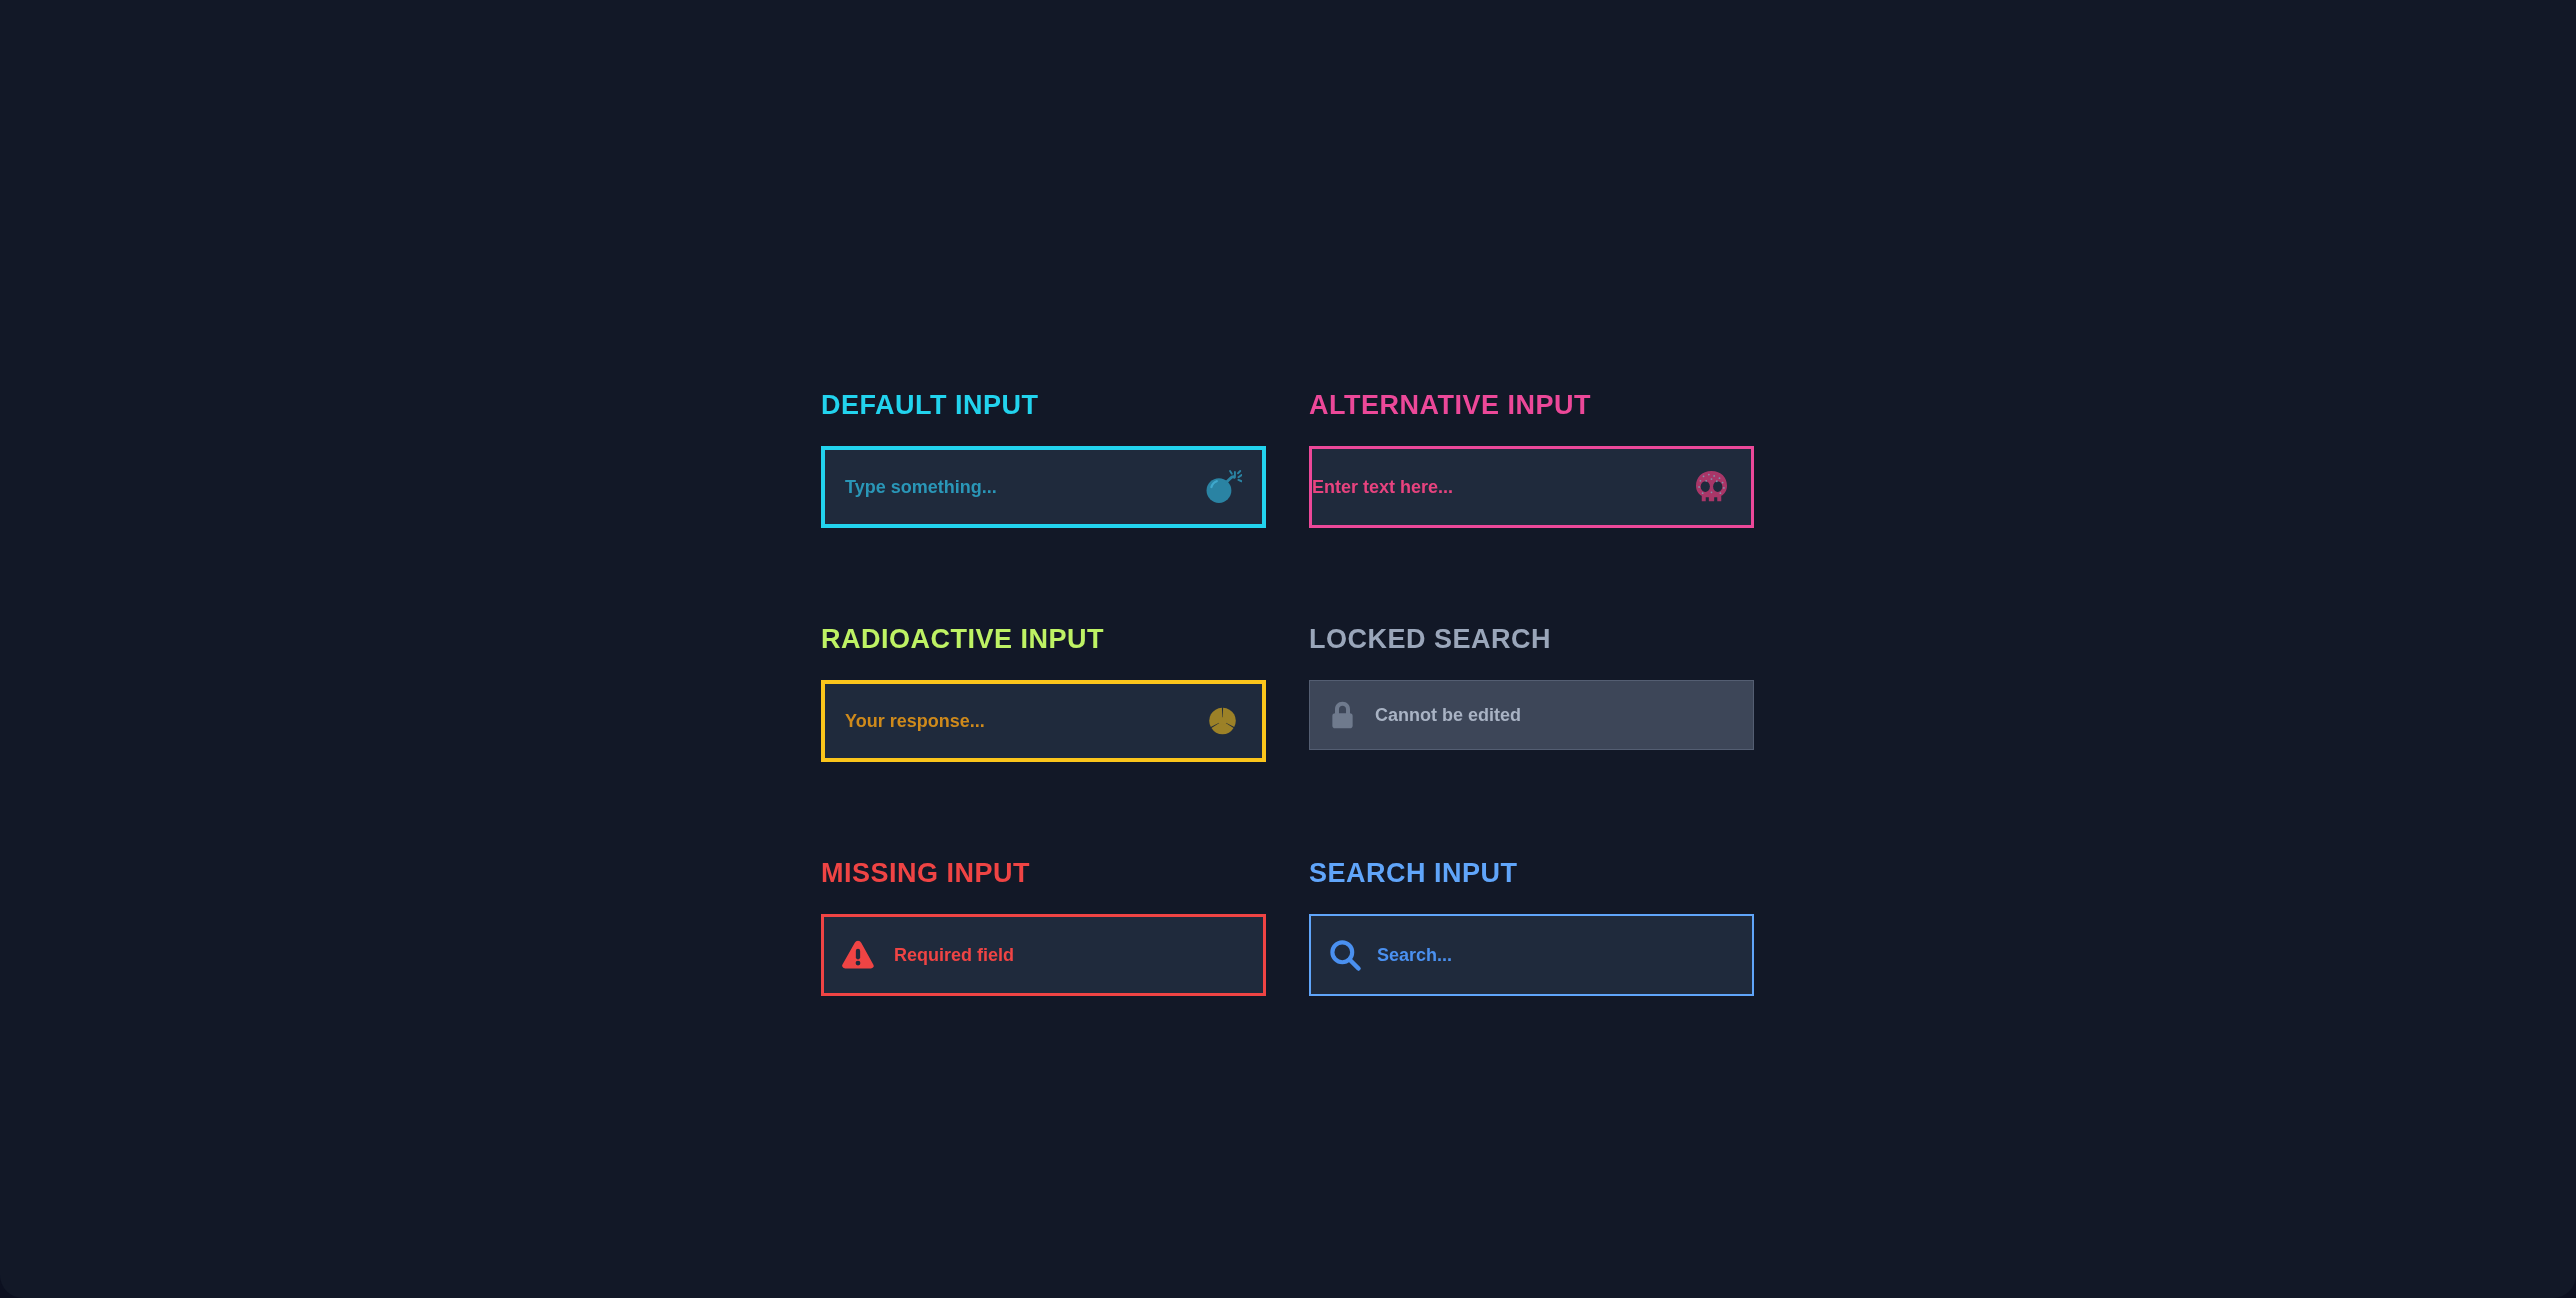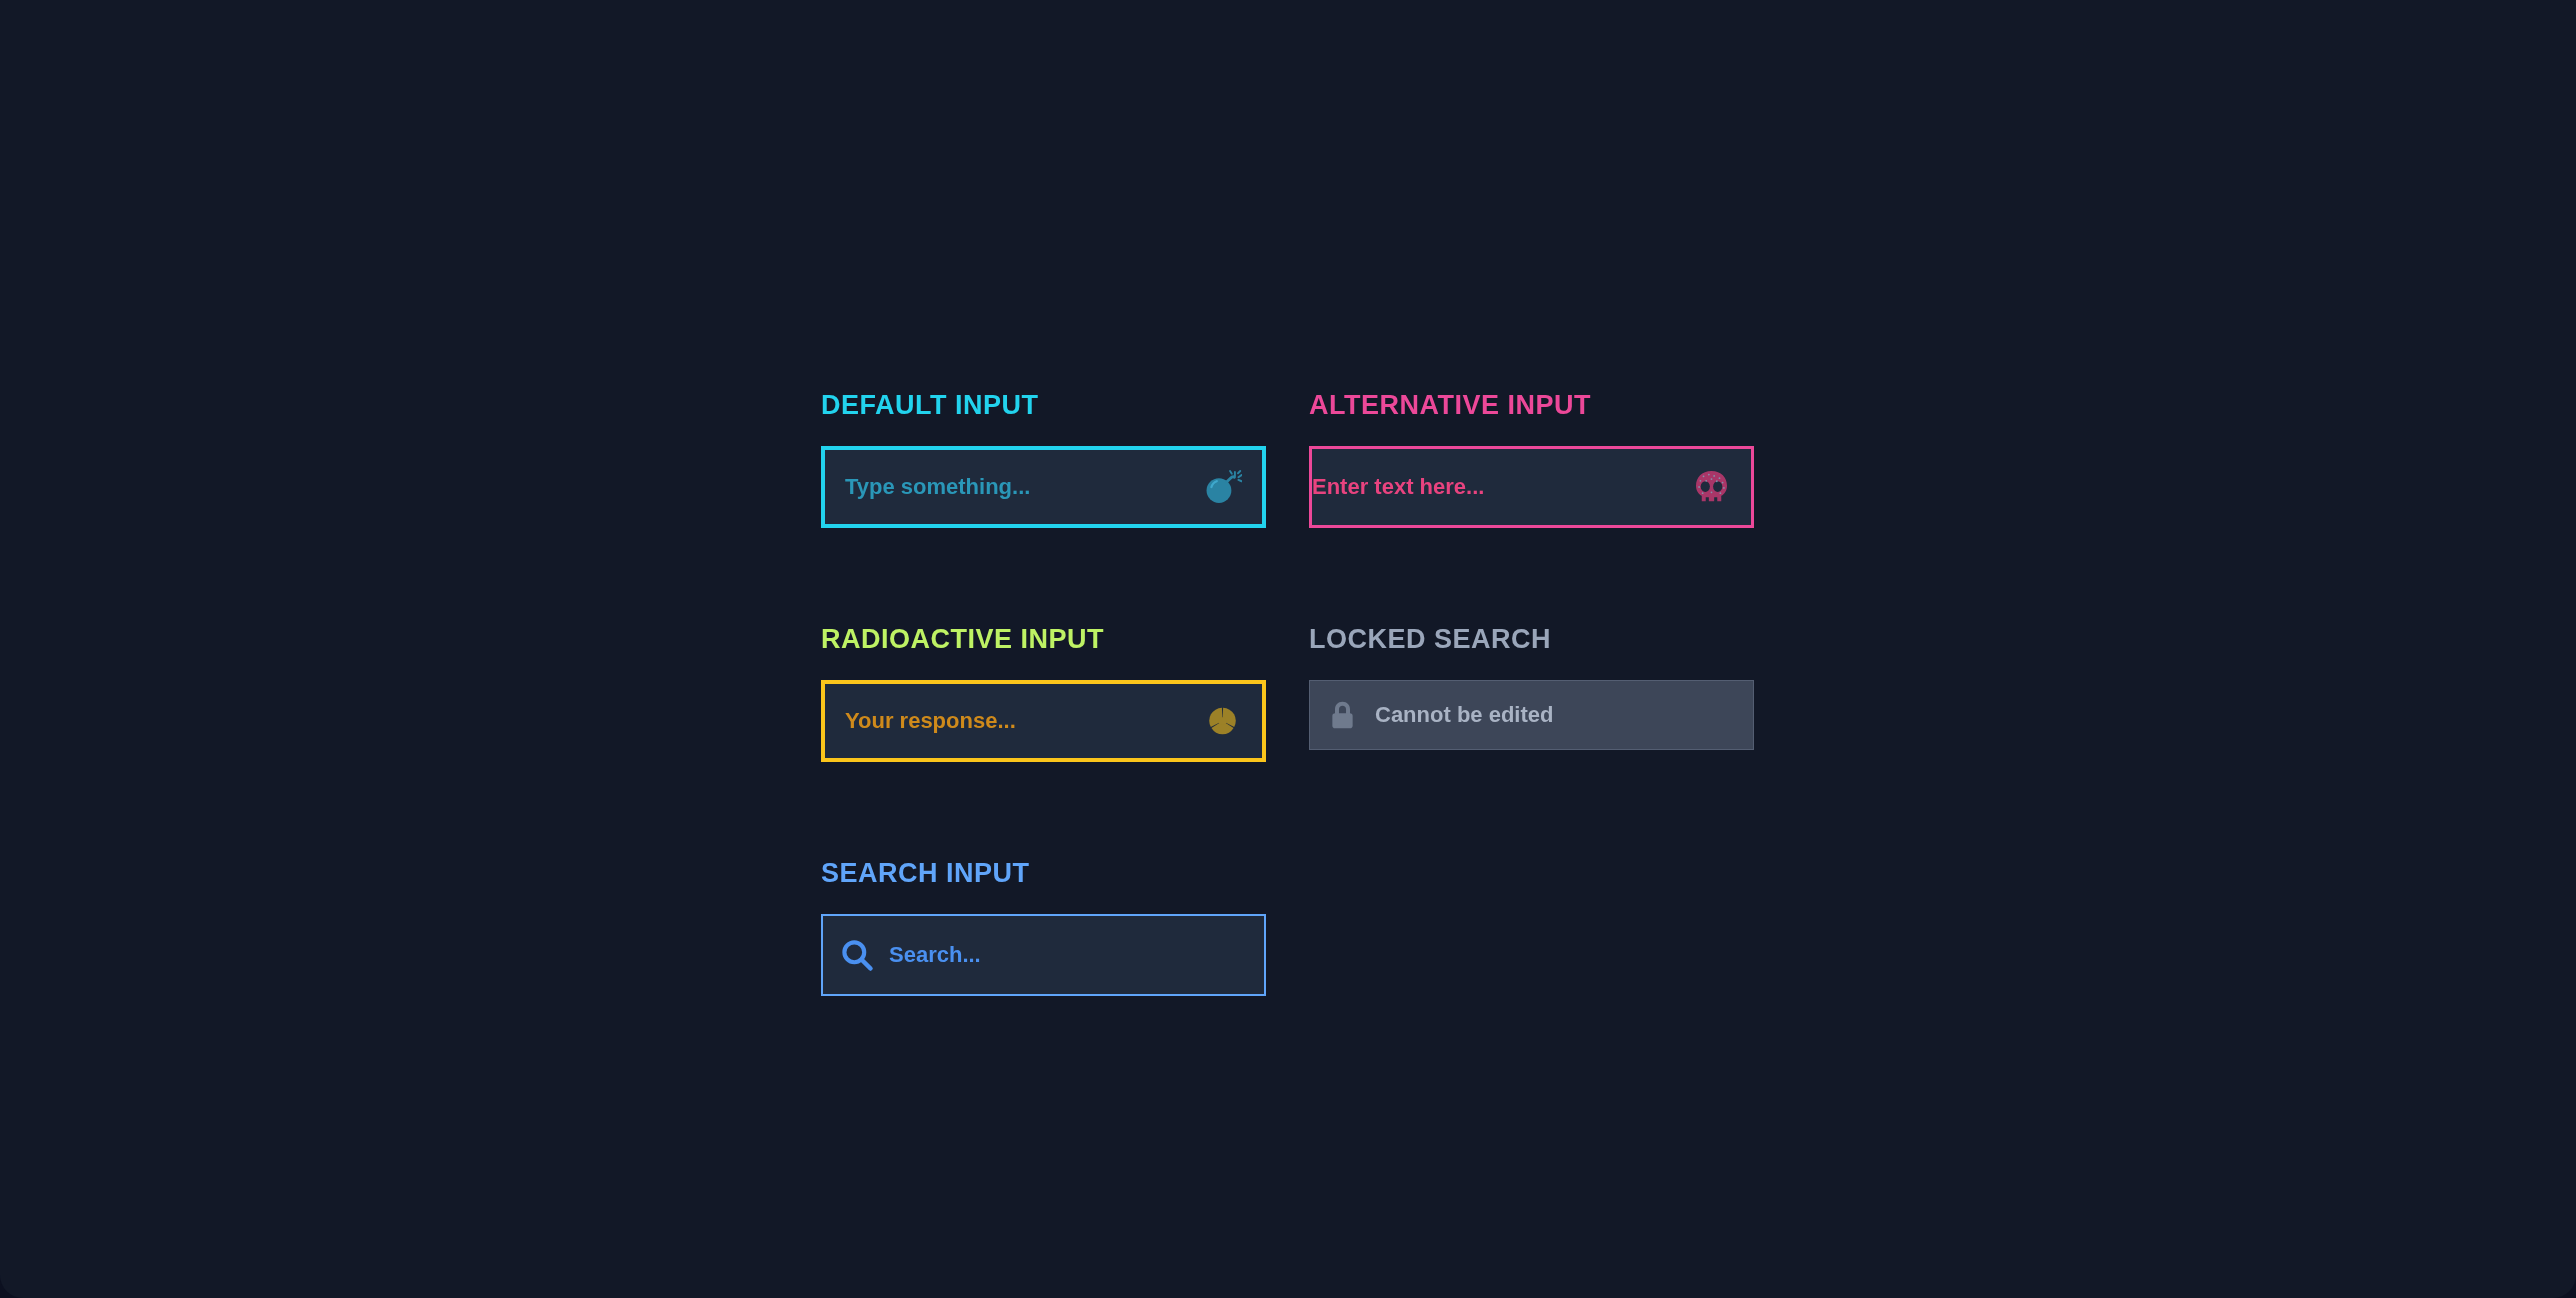--- a/index.html
+++ b/index.html
@@ -49,21 +49,21 @@
 
   .input-box {
     height: 82px;
     display: flex;
     align-items: center;
     background: #1f2a3c;
     position: relative;
   }
 
   .input-text {
-    font-size: 22px;
+    font-size: 18px;
     font-weight: bold;
     line-height: 1;
     white-space: nowrap;
   }
 
   .icon-right {
     position: absolute;
     right: 20px;
     top: 50%;
     transform: translateY(-50%);
@@ -217,20 +217,35 @@
             <path d="M16 2 C10.8 2 7.5 5.6 7.5 10.5 L7.5 16 L12 16 L12 10.5
                      C12 8 13.7 6.4 16 6.4 C18.3 6.4 20 8 20 10.5 L20 16
                      L24.5 16 L24.5 10.5 C24.5 5.6 21.2 2 16 2 Z" fill="#6f7a8d"></path>
             <rect x="4.5" y="15" width="23" height="17" rx="3.2" fill="#6f7a8d"></rect>
           </svg>
         </span>
         <span class="input-text">Cannot be edited</span>
       </div>
     </div>
 
+    <div class="field f-missing">
+      <div class="field-label">MISSING INPUT</div>
+      <div class="input-box">
+        <span class="icon-left">
+          <svg width="36" height="34" viewBox="0 0 40 38">
+            <path d="M20 3 Q22.4 3 23.6 5.2 L37.2 30 Q38.4 32.4 36 33.6
+                     Q35.3 34 34.4 34 L5.6 34 Q3 34 2.3 31.6
+                     Q2 30.7 2.8 29.4 L16.4 5.2 Q17.6 3 20 3 Z" fill="#ef4444"></path>
+            <rect x="17.6" y="12" width="4.8" height="12" rx="2.4" fill="#1f2a3c"></rect>
+            <circle cx="20" cy="28" r="2.7" fill="#1f2a3c"></circle>
+          </svg>
+        </span>
+        <span class="input-text">Required field</span>
+      </div>
+    </div>
 
     <div class="field f-search">
       <div class="field-label">SEARCH INPUT</div>
       <div class="input-box">
         <span class="icon-left">
           <svg width="36" height="36" viewBox="0 0 40 40">
             <circle cx="17" cy="17" r="11" fill="none" stroke="#4a90f0" stroke-width="4.6"></circle>
             <line x1="25" y1="25" x2="35" y2="35" stroke="#4a90f0" stroke-width="5" stroke-linecap="round"></line>
           </svg>
         </span>

